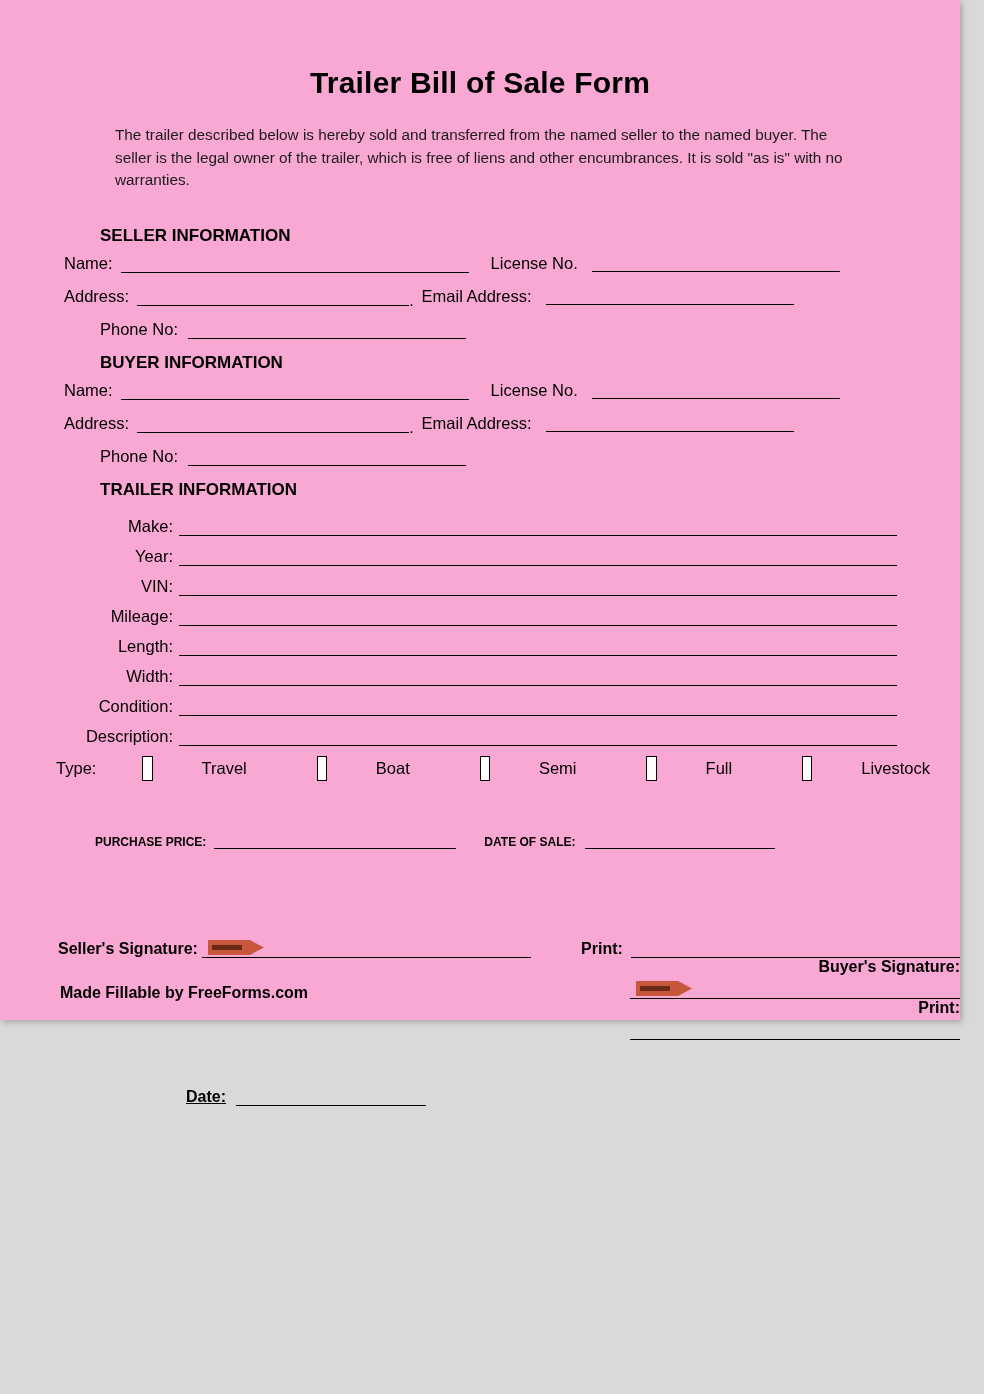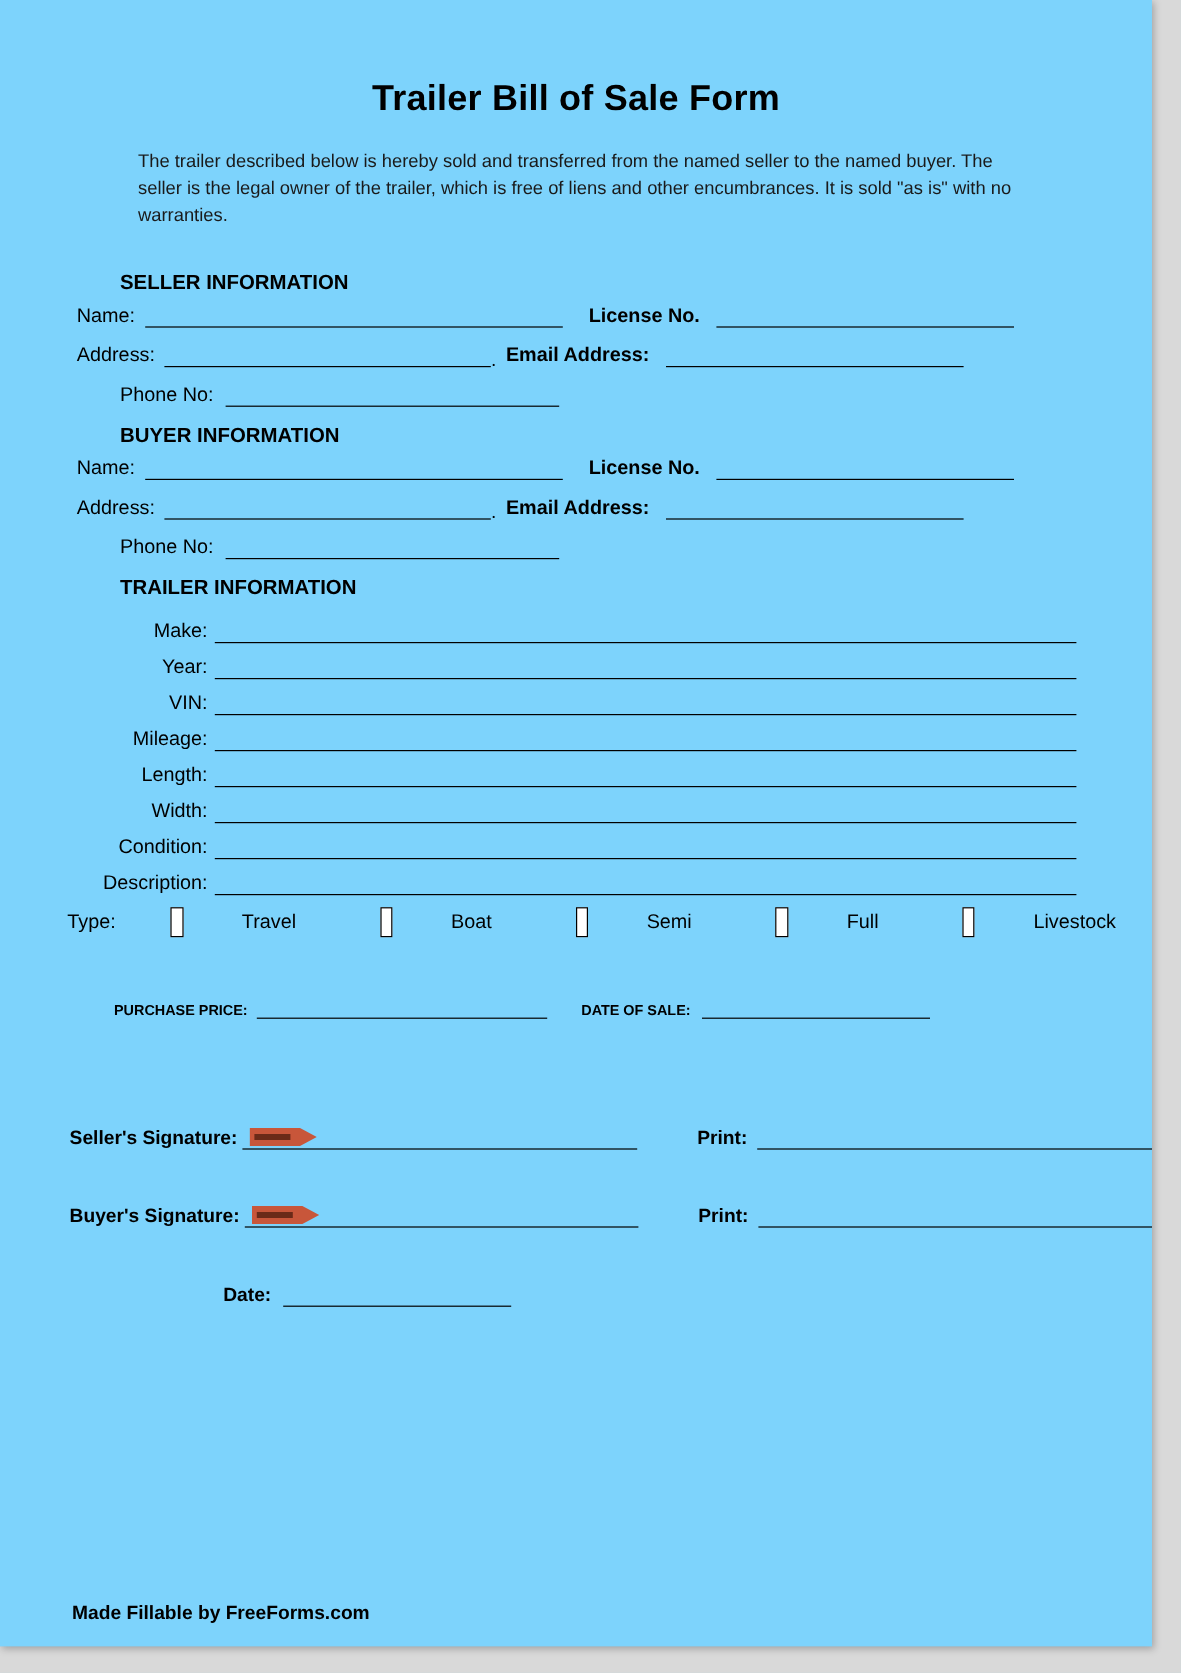--- a/index.html
+++ b/index.html
@@ -10,22 +10,22 @@
   body {
     width: 984px;
     height: 1394px;
     font-family: "Liberation Sans", sans-serif;
     position: relative;
   }
   .page {
     position: absolute;
     left: 0; top: 0;
     width: 960px;
-    height: 1372px;
-    background: #7dd3fc;
+    height: 1020px;
+    background: #f9a8d4;
     box-shadow: 2px 2px 6px rgba(0,0,0,0.25);
   }
   .doc-title {
     text-align: center;
     font-size: 30px;
     font-weight: bold;
     color: #000;
     margin: 0;
     padding-top: 66px;
     letter-spacing: 0.2px;
@@ -58,21 +58,21 @@
   .dot { font-size: 16px; line-height: 10px; }
 
   
   .pair-row {
     display: flex;
     margin-left: 64px;
     font-size: 16.5px;
     align-items: flex-end;
   }
   .left-cell { display: flex; align-items: flex-end; }
-  .right-cell { display: flex; align-items: flex-end; font-weight: bold; }
+  .right-cell { display: flex; align-items: flex-start; }
 
   
   .ti-row {
     display: flex;
     align-items: flex-end;
     font-size: 16.5px;
     margin-left: 55px;
     height: 30px;
   }
   .ti-label {
@@ -281,31 +281,31 @@
     <span class="sig-line" style="width:330px; margin-left:4px;">
       <svg class="sig-stamp" viewBox="0 0 56 15">
         <polygon points="0,0 42,0 56,7.5 42,15 0,15" fill="#c8563a"></polygon>
         <rect x="4" y="5" width="30" height="5" fill="#6b2a18"></rect>
       </svg>
     </span>
     <span class="lbl" style="margin-left:50px;">Print:</span>
     <span class="sig-line" style="width:330px; margin-left:8px;"></span>
   </div>
 
-  <div class="sig-row" style="margin-top:42px;">
+  <div class="sig-row" style="flex-direction:column;">
     <span class="lbl">Buyer's Signature:</span>
     <span class="sig-line" style="width:330px; margin-left:4px;">
       <svg class="sig-stamp" viewBox="0 0 56 15">
         <polygon points="0,0 42,0 56,7.5 42,15 0,15" fill="#c8563a"></polygon>
         <rect x="4" y="5" width="30" height="5" fill="#6b2a18"></rect>
       </svg>
     </span>
     <span class="lbl" style="margin-left:50px;">Print:</span>
     <span class="sig-line" style="width:330px; margin-left:8px;"></span>
   </div>
 
-  <div class="sig-row" style="margin-top:48px; margin-left:186px;">
+  <div class="sig-row" style="margin-top:48px; margin-left:186px;text-decoration:underline;">
     <span class="lbl">Date:</span>
     <span class="line" style="width:190px; margin-left:10px;"></span>
   </div>
 
   <div class="footer">Made Fillable by FreeForms.com</div>
 </div>
 
 </body></html>

